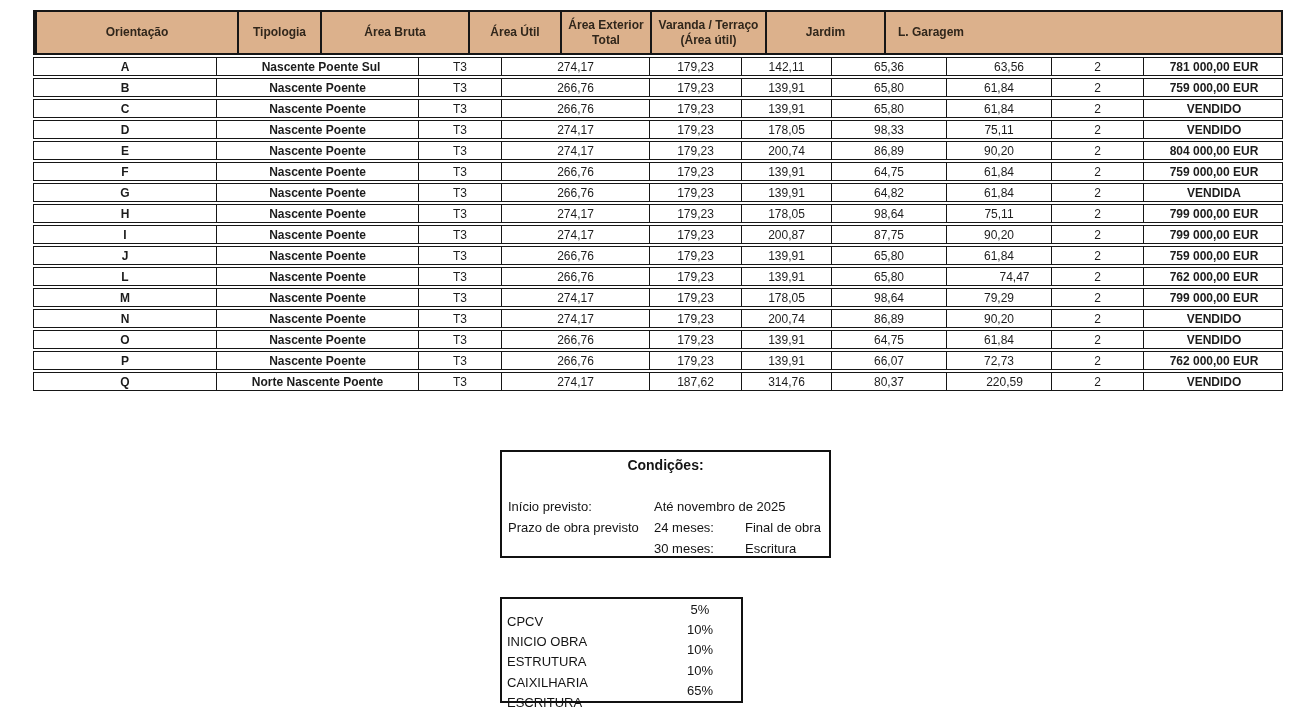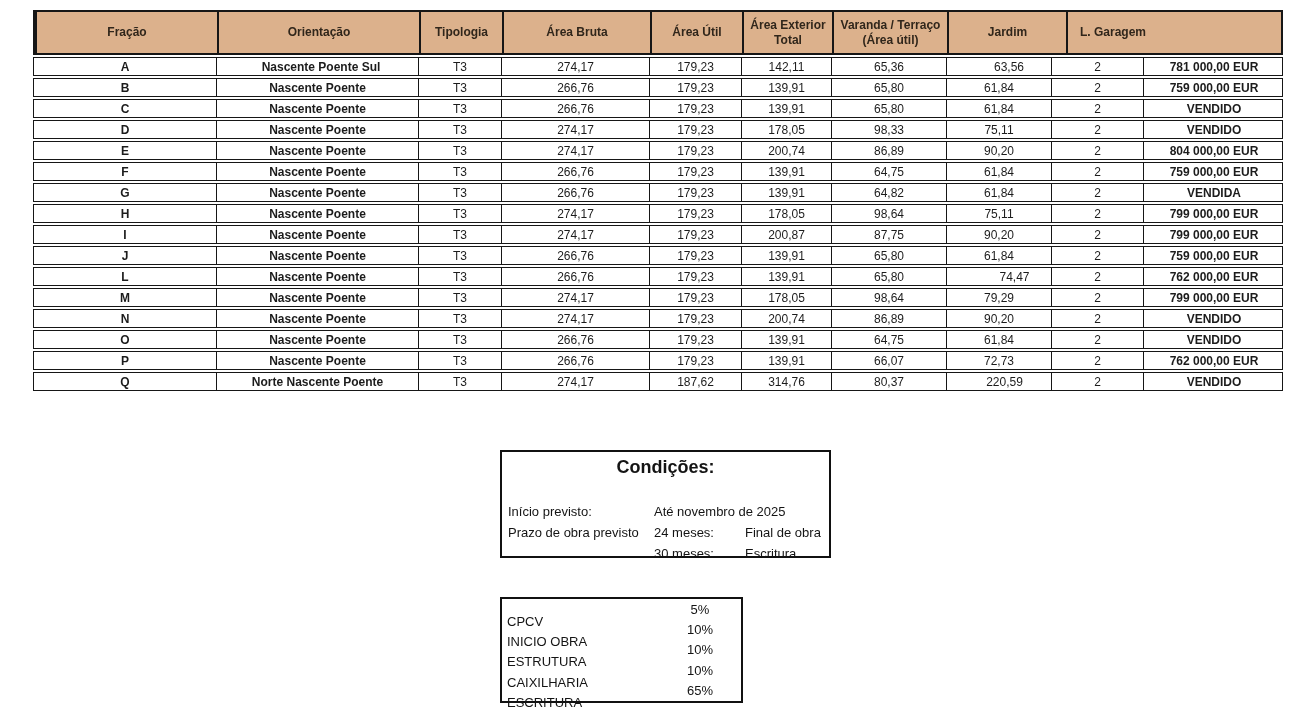--- a/index.html
+++ b/index.html
@@ -27,37 +27,36 @@
     height:41px; font-weight:bold; color:#30261b; font-size:12px;
     border-left:2px solid #161616; white-space:normal; line-height:1.2;
     padding:0 2px;
   }
   .t-cell.bold { font-weight:bold; }
   .box {
     position:absolute; box-sizing:border-box; border:2px solid #111;
     background:#fff; font-size:13px; color:#141414;
   }
   .cond-box { left:500px; top:450px; width:331px; height:108px; }
-  .cond-title { text-align:center; font-weight:bold; margin-top:5px; font-size:18px; }
+  .cond-title { text-align:center; font-weight:bold; margin-top:5px; font-size:14px; }
   .cond-rows { margin-top:24px; }
   .cond-row { position:relative; height:21px; }
   .cond-row .c1 { position:absolute; left:6px; top:2px; }
   .cond-row .c2 { position:absolute; left:152px; top:2px; }
   .cond-row .c3 { position:absolute; left:243px; top:2px; }
   .pay-box { left:500px; top:597px; width:243px; height:106px; }
   .pay-row { position:relative; height:20.4px; display:flex; align-items:center; }
   .pay-label { margin-left:5px;margin-top:24px; }
   .pay-value { position:absolute; left:168px; width:60px; text-align:center; }
 </style>
 </head>
 <body>
 
 <div class="price-table">
   <div class="t-row t-header" id="header-row">
-      <div class="t-cell" style="width: 182px;">Fração</div>
       <div class="t-cell" style="width: 202px;">Orientação</div>
       <div class="t-cell" style="width: 83px;">Tipologia</div>
       <div class="t-cell" style="width: 148px;">Área Bruta</div>
       <div class="t-cell" style="width: 92px;">Área Útil</div>
       <div class="t-cell" style="width: 90px;">Área Exterior Total</div>
       <div class="t-cell" style="width: 115px;">Varanda / Terraço (Área útil)</div>
       <div class="t-cell" style="width: 119px;">Jardim</div>
       <div class="t-cell" style="width: 92px;">L. Garagem</div>
     </div>
   <div id="body-rows">

